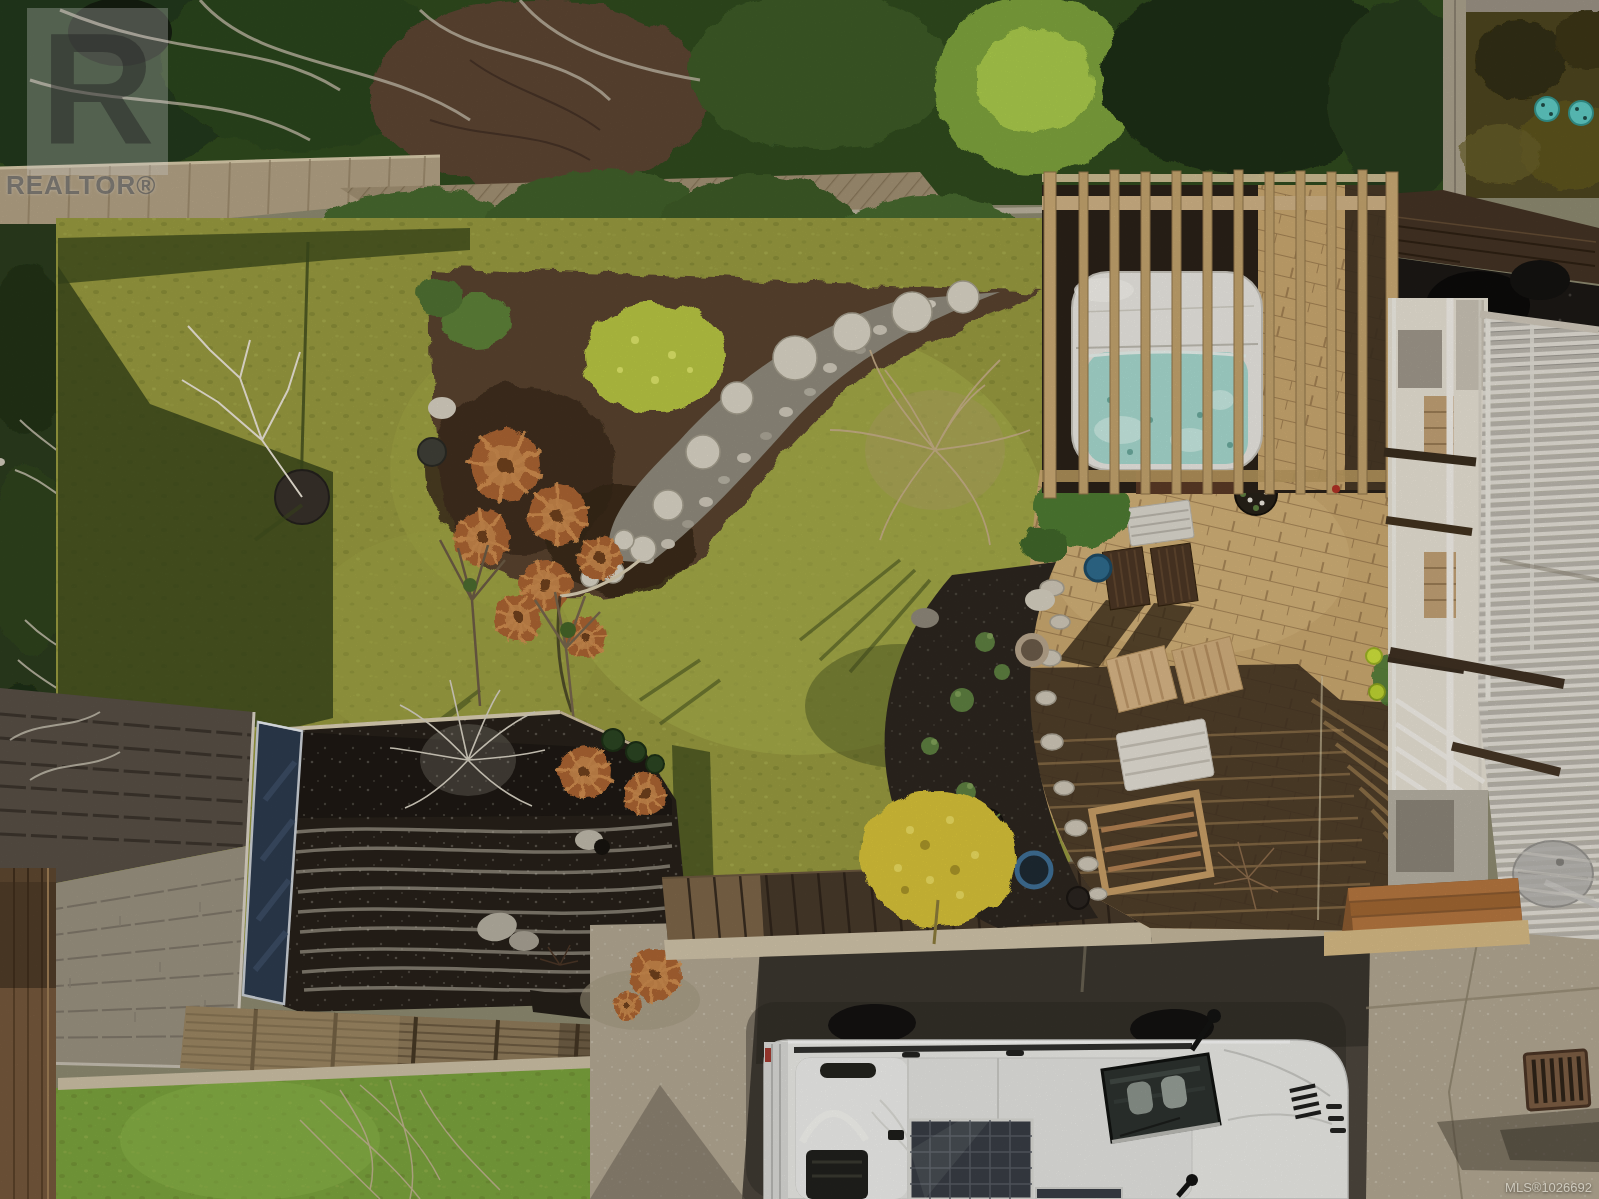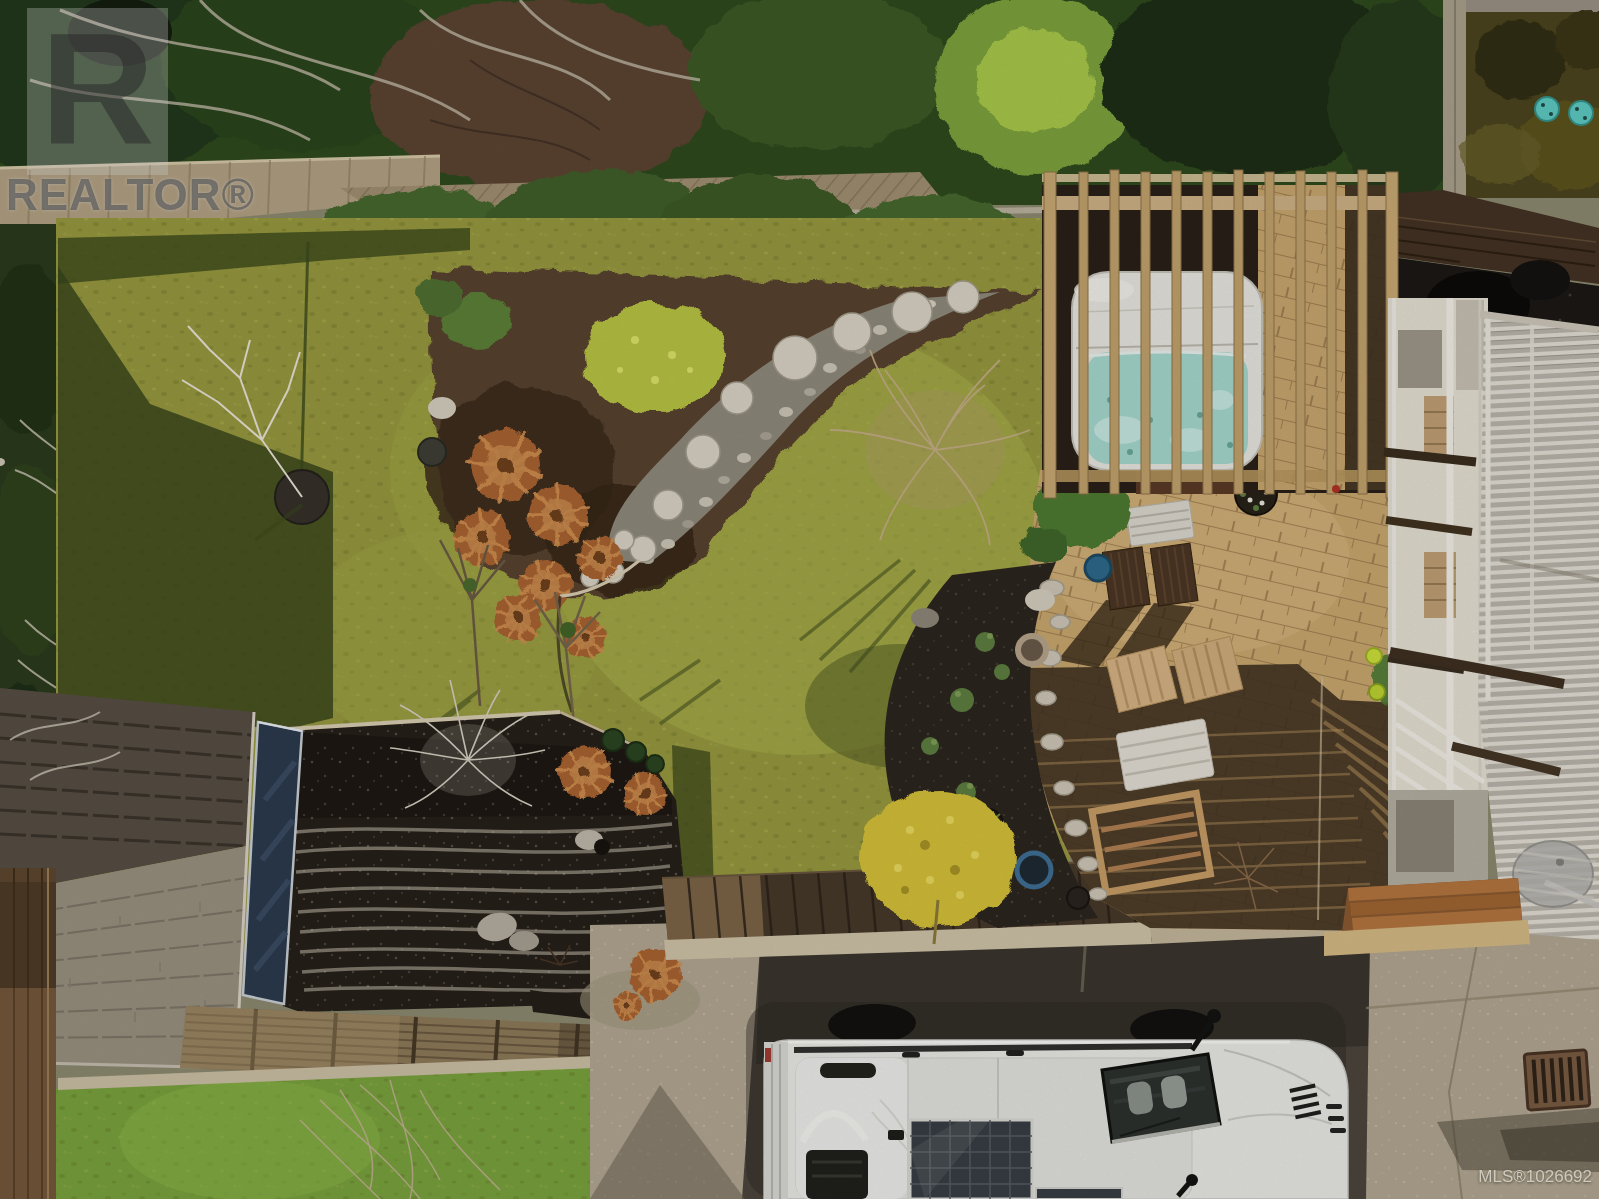--- a/index.html
+++ b/index.html
@@ -6,25 +6,25 @@
   #stage{position:relative;width:1599px;height:1199px;overflow:hidden;
          font-family:"Liberation Sans",sans-serif;}
   #stage svg{position:absolute;left:0;top:0;display:block;}
   
   #realtor-mark{position:absolute;left:0;top:0;z-index:10;pointer-events:none;}
   #realtor-logo{position:absolute;left:27px;top:8px;width:141px;height:167px;
       background:rgba(205,205,205,.30);display:flex;align-items:center;justify-content:center;}
   #realtor-logo span{font-size:158px;font-weight:700;line-height:1;
       color:rgba(35,35,35,.48);transform:translatey(-4px);}
   #realtor-text{position:absolute;left:6px;top:170px;width:260px;
-      font-size:44px;font-weight:700;letter-spacing:1px;
+      font-size:26px;font-weight:700;letter-spacing:1px;
       color:rgba(82,82,82,.68);text-shadow:0 0 3px rgba(210,210,210,.45);}
   
-  #mls-mark{position:absolute;right:7px;bottom:12px;z-index:10;
-      font-size:17px;font-weight:400;color:rgba(214,209,198,.92);
+  #mls-mark{position:absolute;right:7px;bottom:4px;z-index:10;
+      font-size:13px;font-weight:400;color:rgba(214,209,198,.92);
       text-shadow:0 1px 3px rgba(50,45,35,.8);pointer-events:none;}
 </style>
 </head>
 <body>
 
 <div id="stage">
 <svg width="1599" height="1199" viewBox="0 0 1599 1199" xmlns="http://www.w3.org/2000/svg">
 <defs>
   <filter id="roughF" x="-10%" y="-10%" width="120%" height="120%">
     <feTurbulence type="fractalNoise" baseFrequency="0.035" numOctaves="3" seed="7" result="n"></feTurbulence>

